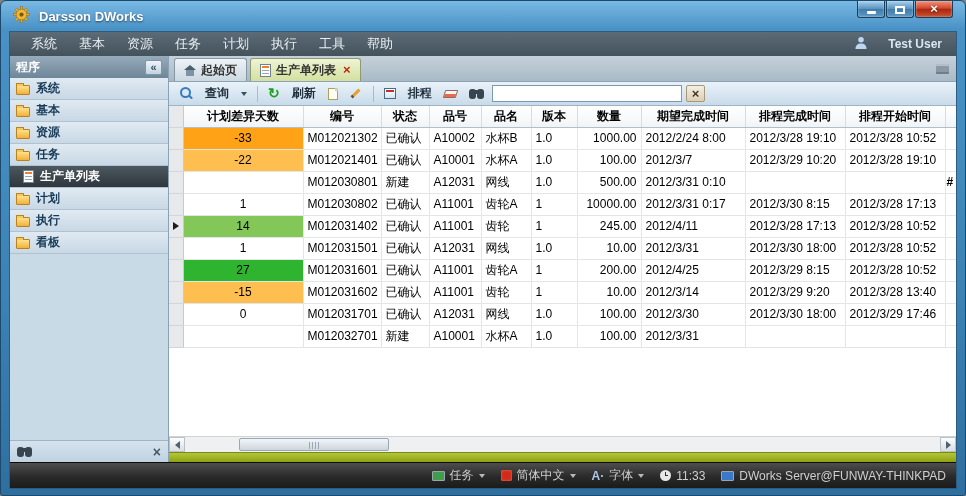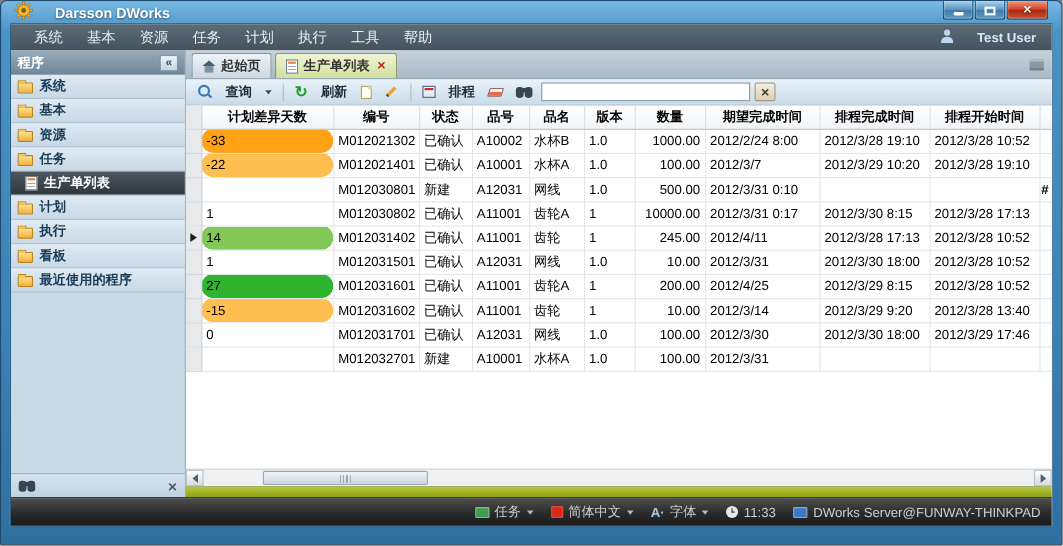--- a/index.html
+++ b/index.html
@@ -3,21 +3,21 @@
 <meta charset="utf-8">
 <style>
   * { box-sizing: border-box; margin: 0; padding: 0; }
   body { margin:0; background:#808080; font-family:"Liberation Sans", sans-serif; }
 
   .window { width:966px; height:496px; position:relative; padding:0 8px 8px;
     background:linear-gradient(180deg,#79b9e4 0%,#4a92c6 28px,#3c82b4 60%,#2f6f9f 100%);
     border:1px solid #1c4a6e; border-radius:6px 6px 3px 3px; }
 
   
-  .titlebar { height:20px; display:flex; align-items:center; gap:20px; padding:0 4px;
+  .titlebar { height:30px; display:flex; align-items:center; gap:9px; padding:0 4px;
     color:#fff; font-size:13px; font-weight:bold; text-shadow:0 1px 2px rgba(0,0,0,.55); }
   .win-controls { position:absolute; top:0; right:12px; display:flex; }
   .wbtn { width:28px; height:17px; margin-left:1px; border:1px solid #16405e; border-top:none;
     border-radius:0 0 3px 3px; display:flex; align-items:center; justify-content:center;
     background:linear-gradient(#a8d0ec,#5a94c0 48%,#3f7cac 52%,#5f98c2);
     box-shadow:inset 0 0 2px rgba(255,255,255,.65); color:#fff; }
   .wbtn.close { width:38px; background:linear-gradient(#f0927a,#d4482c 45%,#aa2810 52%,#c8502e);
     font-size:13px; font-weight:bold; }
   .wbtn.close::before { content:"×"; margin-top:-2px; }
   .min-glyph { width:9px; height:3px; background:#fff; margin-top:6px; border-radius:1px; }
@@ -122,21 +122,21 @@
   .gridwrap { flex:1; min-height:0; overflow:hidden; background:#fff; }
   table.grid { border-collapse:collapse; table-layout:fixed; width:789px; font-size:12px; }
   .grid th { height:21px; font-weight:bold; color:#000; text-align:center; padding:0 3px;
     background:linear-gradient(#ffffff,#f1f4f7); border-right:1px solid #d8dde2;
     border-bottom:1px solid #b4bec6; white-space:nowrap; overflow:hidden; }
   .grid td { height:22px; padding:0 4px; color:#000; border-right:1px solid #e2e6ea;
     border-bottom:1px solid #e2e6ea; white-space:nowrap; overflow:hidden; }
   .grid th.gutter, .grid td.gutter { padding:0; background:#e7e9eb; border-right:1px solid #c6cbd0;
     border-bottom:1px solid #d2d6da; }
   .grid td.al-right { text-align:right; }
-  .grid td.al-center { text-align:left;border-radius:11px; }
+  .grid td.al-center { text-align:center; }
   .grid td.edge, .grid th.edge { padding:0 1px; font-weight:bold; }
   .row-marker { display:block; margin:0 auto; width:0; height:0;
     border-top:4px solid transparent; border-bottom:4px solid transparent; border-left:6px solid #1c1c1c; }
 
   
   .hscroll { height:16px; flex:0 0 16px; position:relative; background:#eef0f2;
     border-top:1px solid #d0d4d8; display:flex; justify-content:space-between; }
   .scroll-arrow { width:16px; height:15px; display:flex; align-items:center; justify-content:center;
     background:linear-gradient(#fdfdfd,#d8dde2); border:1px solid #b8c0c8; }
   .arr-left { width:0;height:0;border-top:4px solid transparent;border-bottom:4px solid transparent;border-right:5px solid #50616e; }
@@ -249,24 +249,20 @@
               <span>计划</span>
             </div>
             <div class="side-item indent0">
               <span class="folder-icon"></span>
               <span>执行</span>
             </div>
             <div class="side-item indent0">
               <span class="folder-icon"></span>
               <span>看板</span>
             </div>
-            <div class="side-item indent0">
-              <span class="folder-icon"></span>
-              <span>最近使用的程序</span>
-            </div>
           </div>
         <div class="sidebar-filter">
           <span class="binocular-icon"></span>
           <span class="filter-clear"></span>
         </div>
       </div>
 
       <div class="main">
 
         <div class="tabstrip">

